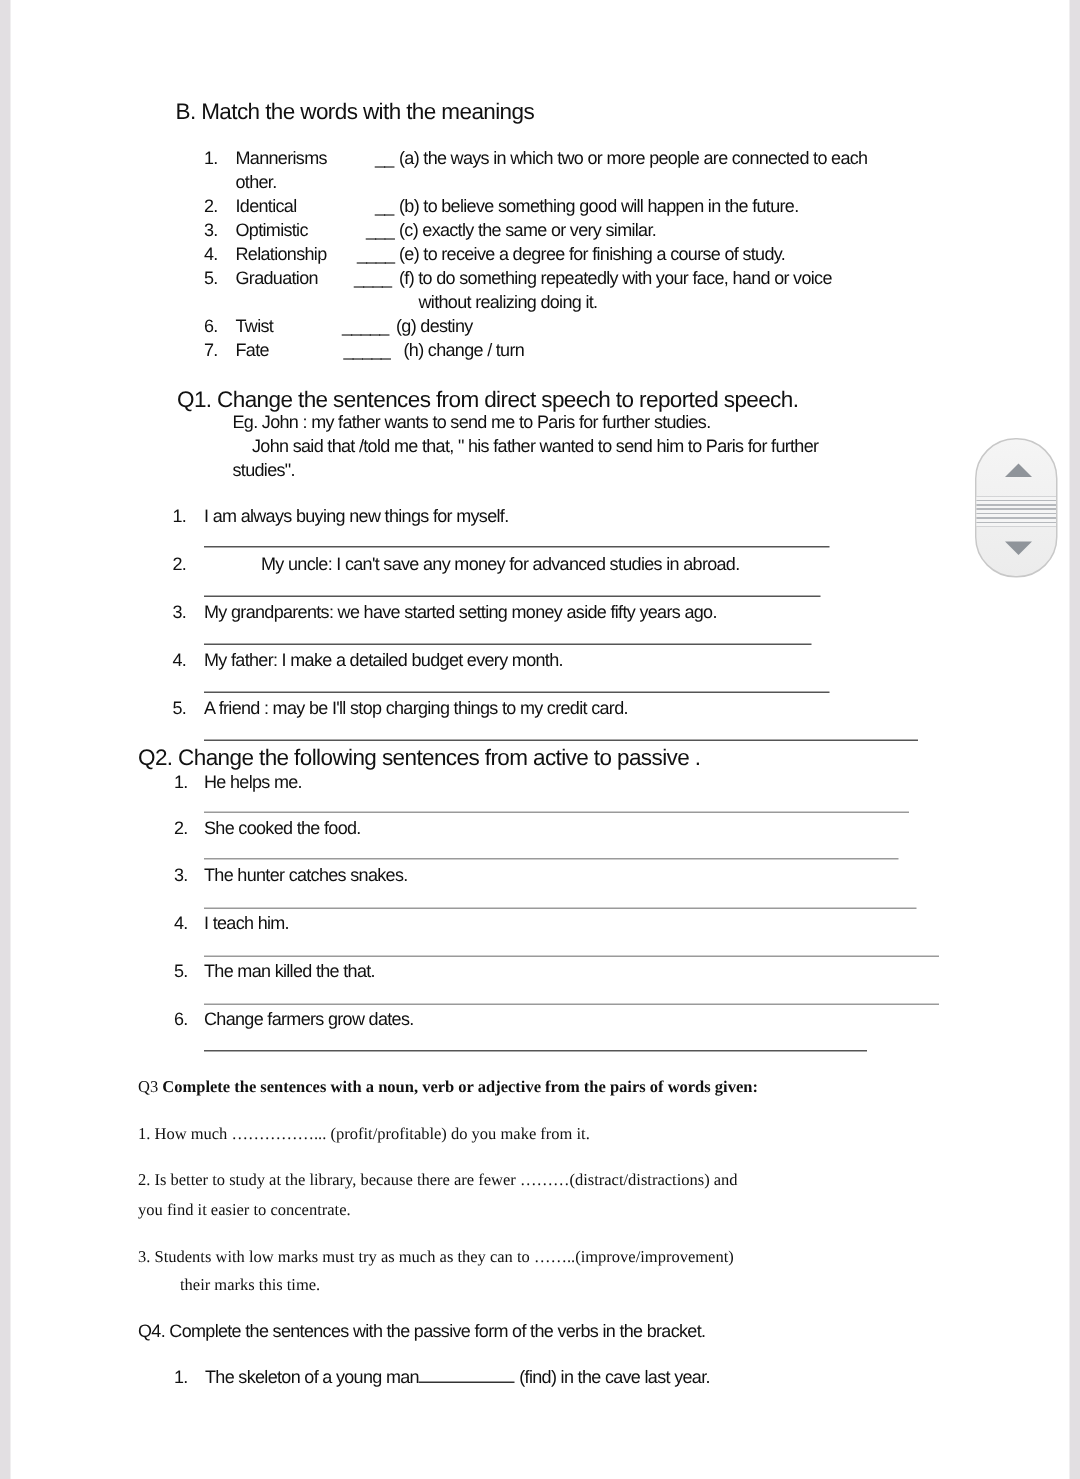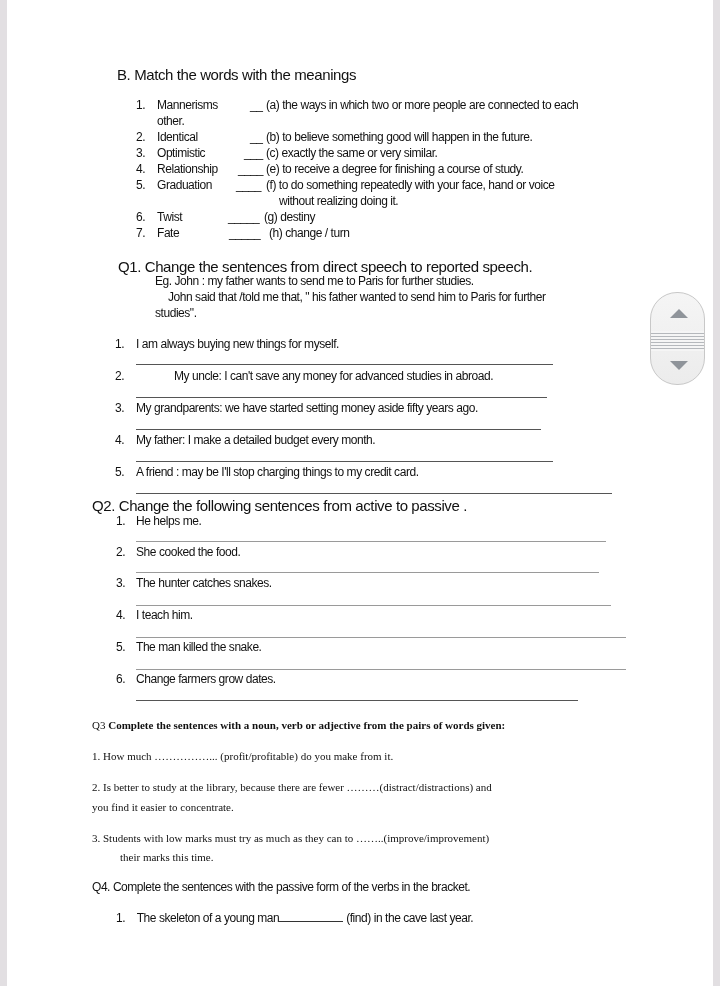--- a/index.html
+++ b/index.html
@@ -115,21 +115,21 @@
 
   <span class="abs sans t12" style="left:116px; top:576px;">3.</span>
   <span class="abs sans t12" style="left:136px; top:576px;">The hunter catches snakes.</span>
   <div class="rule light" style="left:136px; top:605px; width:475px;"></div>
 
   <span class="abs sans t12" style="left:116px; top:608px;">4.</span>
   <span class="abs sans t12" style="left:136px; top:608px;">I teach him.</span>
   <div class="rule light" style="left:136px; top:637px; width:490px;"></div>
 
   <span class="abs sans t12" style="left:116px; top:640px;">5.</span>
-  <span class="abs sans t12" style="left:136px; top:640px;">The man killed the snake.</span>
+  <span class="abs sans t12" style="left:136px; top:640px;">The man killed the that.</span>
   <div class="rule light" style="left:136px; top:669px; width:490px;"></div>
 
   <span class="abs sans t12" style="left:116px; top:672px;">6.</span>
   <span class="abs sans t12" style="left:136px; top:672px;">Change farmers grow dates.</span>
   <div class="rule" style="left:136px; top:700px; width:442px;"></div>
 </div>
 
 <div class="abs serif s13" style="left:92px; top:719px;">
   <span>Q3 </span><b>Complete the sentences with a noun, verb or adjective from the pairs of words given:</b>
 </div>

